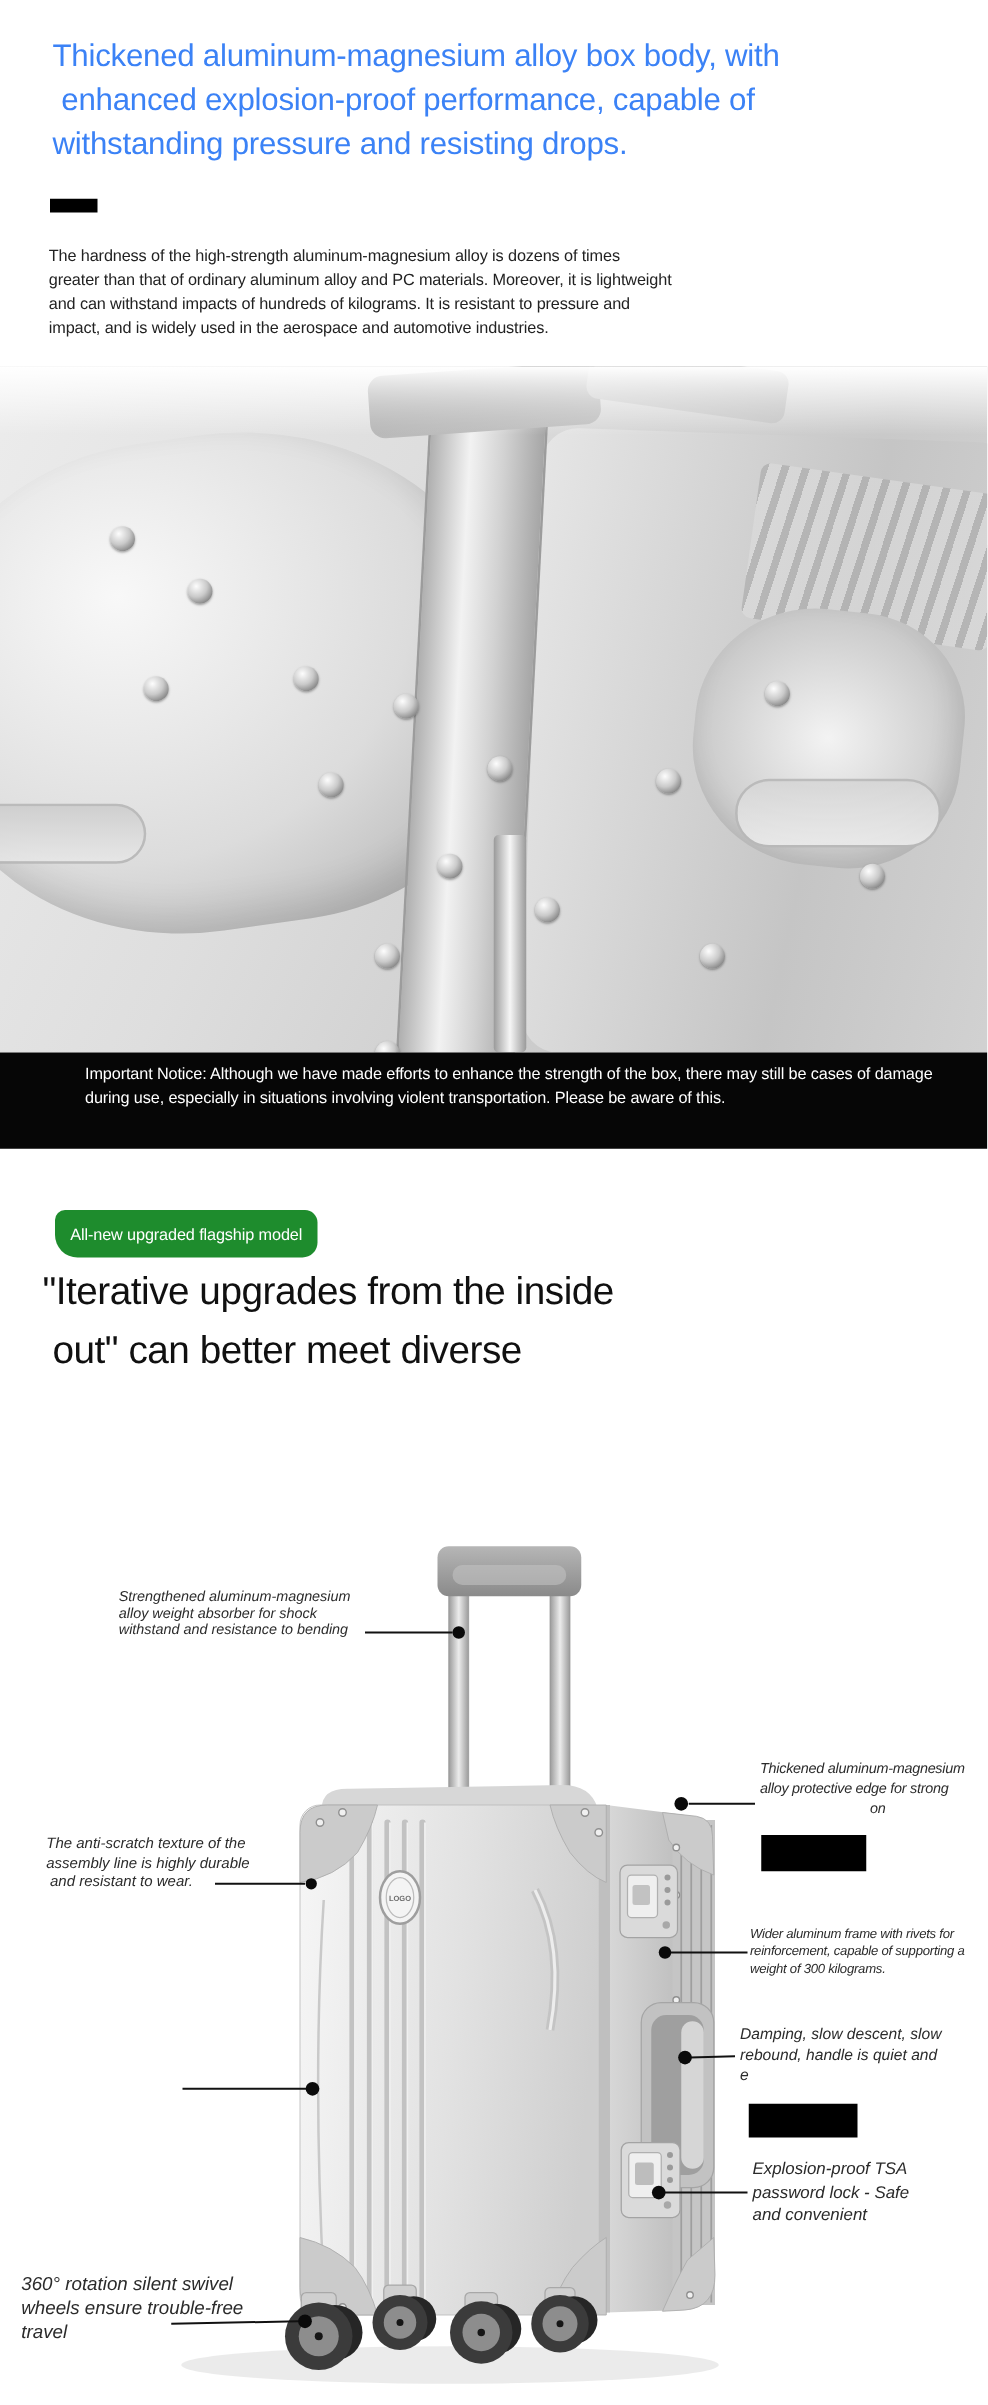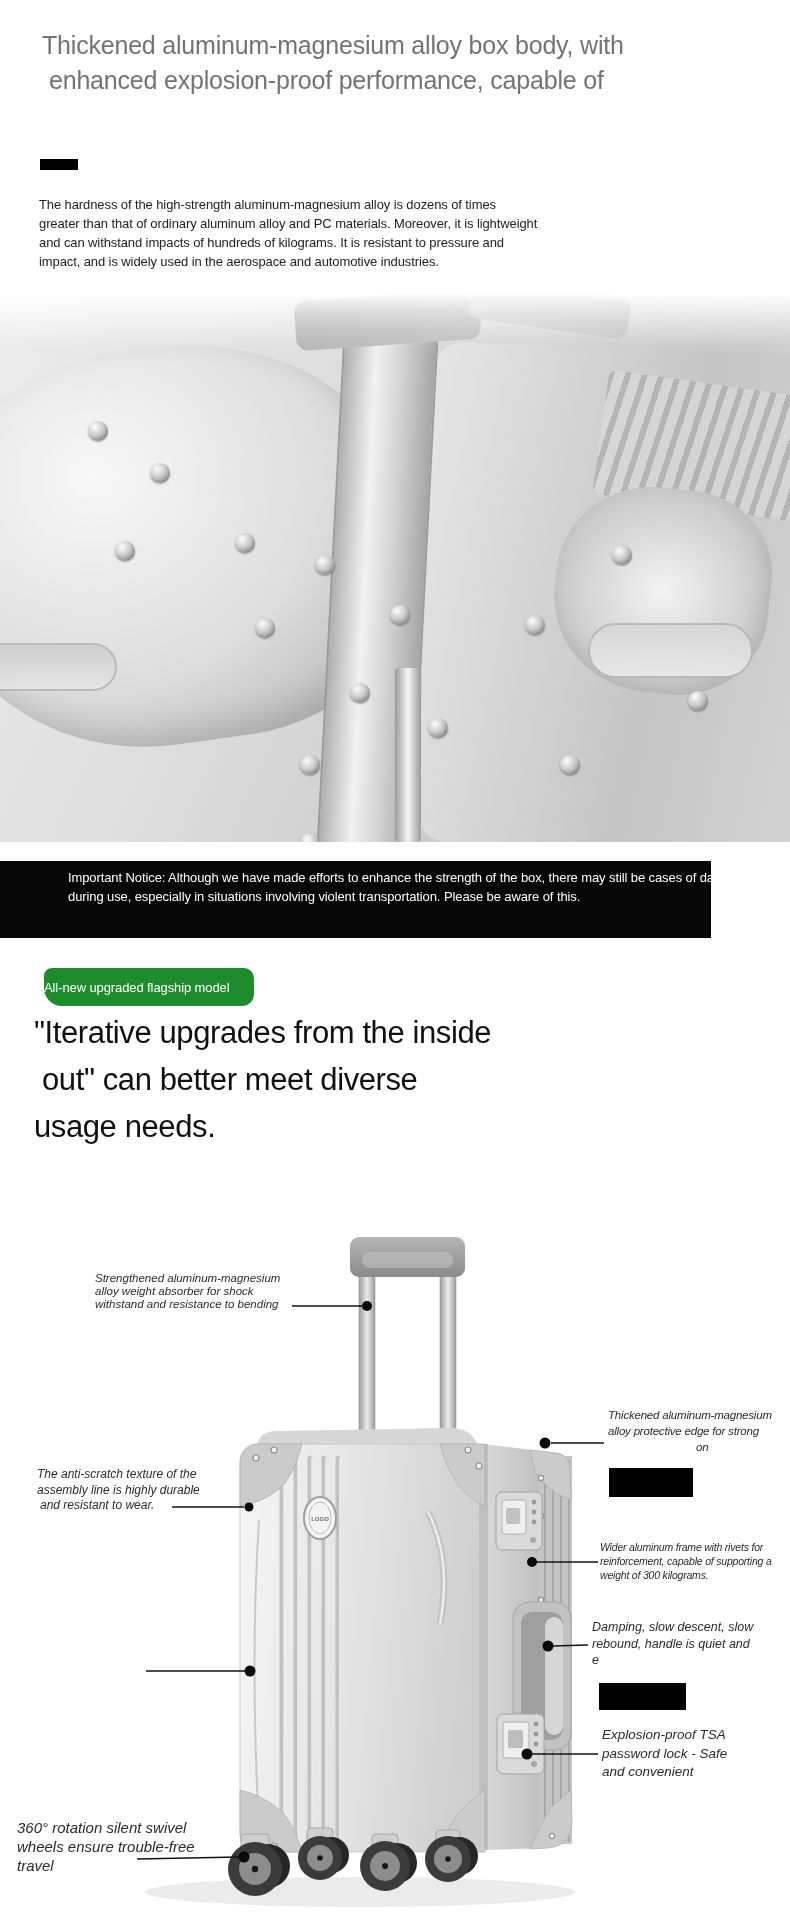--- a/index.html
+++ b/index.html
@@ -2,21 +2,21 @@
 <html style="--badge_green: #1e8c2d; --badge_green_light: #57a65f; --notice_bg: #060606; --redaction: #000000;"><head>
 <meta charset="utf-8">
 <style>
   * { margin:0; padding:0; box-sizing:border-box; }
   html,body { background:#ffffff; }
   body { font-family:"Liberation Sans","DejaVu Sans",sans-serif; }
   .page { position:relative; width:790px; height:1924px; background:#fff; overflow:hidden; margin:0 auto; }
 
   
   .h1 { position:absolute; left:42px; top:28px; width:640px; font-size:25px; line-height:35px;
-        font-weight:500; color:#737373; letter-spacing:-0.2px; }
+        font-weight:500; color:#3b82f6; letter-spacing:-0.2px; }
   .h1 .l2 { padding-left:7px; }
   .bar1 { position:absolute; left:40px; top:159px; width:38px; height:11px; background:var(--redaction,#000); }
   .para1 { position:absolute; left:39px; top:195px; width:500px; font-size:13px; line-height:19px;
            color:#222; letter-spacing:-0.1px; }
 
   
   .photo { position:absolute; left:0; top:293px; width:790px; height:549px; overflow:hidden;
            background:linear-gradient(115deg,#ececec 0%,#dedede 35%,#c9c9c9 70%,#d8d8d8 100%); }
   .photo > div { position:absolute; }
   .ph-fade { left:0; top:0; width:790px; height:55px; background:linear-gradient(#ffffff,rgba(255,255,255,0)); }
@@ -41,28 +41,28 @@
               background:linear-gradient(90deg,#9a9a9a,#f6f6f6 50%,#9a9a9a); }
   .ph-groove-l { left:-28px; top:350px; width:145px; height:48px; border-radius:24px;
                  background:linear-gradient(#cdcdcd,#e8e8e8); border:2px solid #b5b5b5; opacity:.85; } 
   .ph-groove-r2 { left:588px; top:330px; width:165px; height:55px; border-radius:28px;
                   background:linear-gradient(#d6d6d6,#ececec); border:2px solid #b8b8b8; opacity:.9; }
   .rivet { position:absolute; width:20px; height:20px; border-radius:50%;
            background:radial-gradient(circle at 35% 30%,#fdfdfd,#cacaca 45%,#868686 78%,#6d6d6d);
            box-shadow:0 1px 2px rgba(0,0,0,.35); }
 
   
-  .notice { position:absolute; left:0; top:861px; width:711px; height:77px; background:var(--notice_bg,#060606); }
+  .notice { position:absolute; left:0; top:842px; width:790px; height:77px; background:var(--notice_bg,#060606); }
   .notice .txt { position:absolute; left:68px; top:8px; width:682px; color:#fff;
                  font-size:13px; line-height:18.5px; letter-spacing:-0.1px; }
 
   
   .badge { position:absolute; left:44px; top:968px; width:210px; height:38px;
            background:var(--badge_green,#1e8c2d); border-radius:8px 10px 12px 18px;
-           display:flex; align-items:center; justify-content:flex-start; }
+           display:flex; align-items:center; justify-content:center; }
   .badge::before { content:""; position:absolute; left:5px; top:-7px; width:48px; height:16px;
                    background:var(--badge_green_light,#57a65f); border-radius:8px 8px 0 0; z-index:-1; }
   .badge span { color:#fff; font-size:13px; letter-spacing:-0.1px; }
   .h2 { position:absolute; left:34px; top:1009px; width:640px; font-size:31px; line-height:47px;
         font-weight:500; color:#101010; letter-spacing:-0.4px; }
   .h2 .l2 { padding-left:8px; }
 
   
   .diagram-svg { position:absolute; left:0; top:1190px; width:790px; height:734px; }
   .callout { position:absolute; color:#2b2b2b; font-weight:500; }
@@ -84,20 +84,21 @@
   .r-damping { left:7px; top:31px; width:87px; height:27px; }
 </style>
 </head>
 <body>
 
 <div class="page">
 
   <div class="h1">
     <div class="l1">Thickened aluminum-magnesium alloy box body, with</div>
     <div class="l2">enhanced explosion-proof performance, capable of</div>
+    <div class="l3">withstanding pressure and resisting drops.</div>
   </div>
 
   <div class="bar1"></div>
 
   <div class="para1">The hardness of the high-strength aluminum-magnesium alloy is dozens of times greater than that of ordinary aluminum alloy and PC materials. Moreover, it is lightweight and can withstand impacts of hundreds of kilograms. It is resistant to pressure and impact, and is widely used in the aerospace and automotive industries.</div>
 
   <div class="photo">
     <div class="ph-corner"></div>
     <div class="ph-right"></div>
     <div class="ph-ribs"></div>
@@ -130,21 +131,20 @@
     <div class="txt">Important Notice: Although we have made efforts to enhance the strength of the box, there may still be cases of damage during use, especially in situations involving violent transportation. Please be aware of this.</div>
   </div>
 
   <div class="badge">
     <span>All-new upgraded flagship model</span>
   </div>
 
   <div class="h2">
     <div class="l1">"Iterative upgrades from the inside</div>
     <div class="l2">out" can better meet diverse</div>
-    <div class="l3">usage needs.</div>
   </div>
 
   <svg class="diagram-svg" viewBox="0 1190 790 734">
     <defs>
       <linearGradient id="gTube" x1="0" y1="0" x2="1" y2="0">
         <stop offset="0" stop-color="#9a9a9a"></stop>
           <stop offset="0.5" stop-color="#ececec"></stop>
           <stop offset="1" stop-color="#9a9a9a"></stop>
       </linearGradient>
       <linearGradient id="gFace" x1="0" y1="0" x2="1" y2="0.15">

